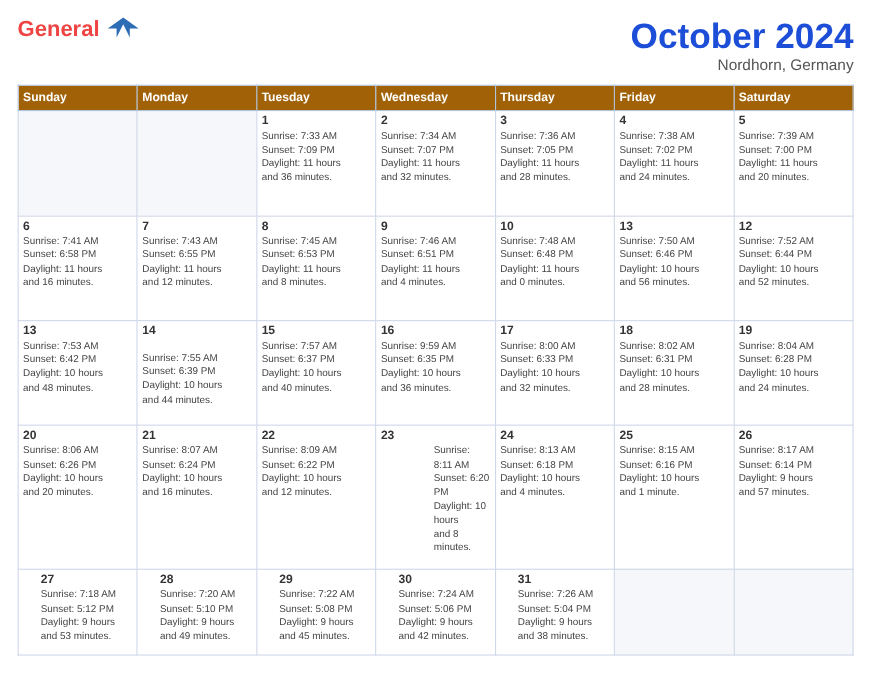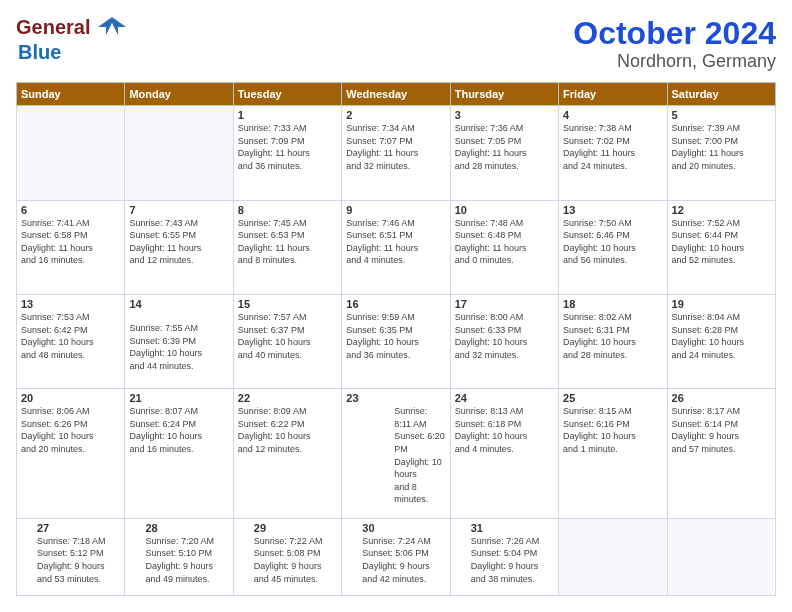--- a/index.html
+++ b/index.html
@@ -36,21 +36,21 @@
     .title-block {
       text-align: right;
     }
     .month-title {
       font-size: 32px;
       font-weight: bold;
       color: #1d4ed8;
       line-height: 1.1;
     }
     .location {
-      font-size: 18px;
+      font-size: 14px;
       color: #555;
     }
     .calendar {
       width: 100%;
       border-collapse: collapse;
       flex: 1;
     }
     .calendar th {
       background: #a16207;
       color: #fff;
@@ -92,27 +92,26 @@
   </style>
 </head>
 <body>
 
 <div class="page">
   <div class="header">
     <div class="logo">
       <div>
         <div style="display:flex;align-items:center;">
           <div style="font-size:20px;font-weight:bold;color:#333;line-height:1.1;">
-            <span style="color:#7f1d1d;margin-top:44px;">General</span>
+            <span style="color:#ef4444;margin-top:44px;">General</span>
             <svg class="logo-icon" viewBox="0 0 28 28" style="display:inline-block;vertical-align:middle;">
               <polygon points="14,4 28,14 20,14 20,22 14,10 8,22 8,14 0,14" fill="#2d6db5"></polygon>
             </svg>
           </div>
         </div>
-        <div style="font-size:20px;font-weight:bold;color:#1a6eb5;line-height:1.1;margin-left:2px;">Blue</div>
       </div>
     </div>
     <div class="title-block">
       <div class="month-title">October 2024</div>
       <div class="location">Nordhorn, Germany</div>
     </div>
   </div>
 
   <table class="calendar">
     <thead>

